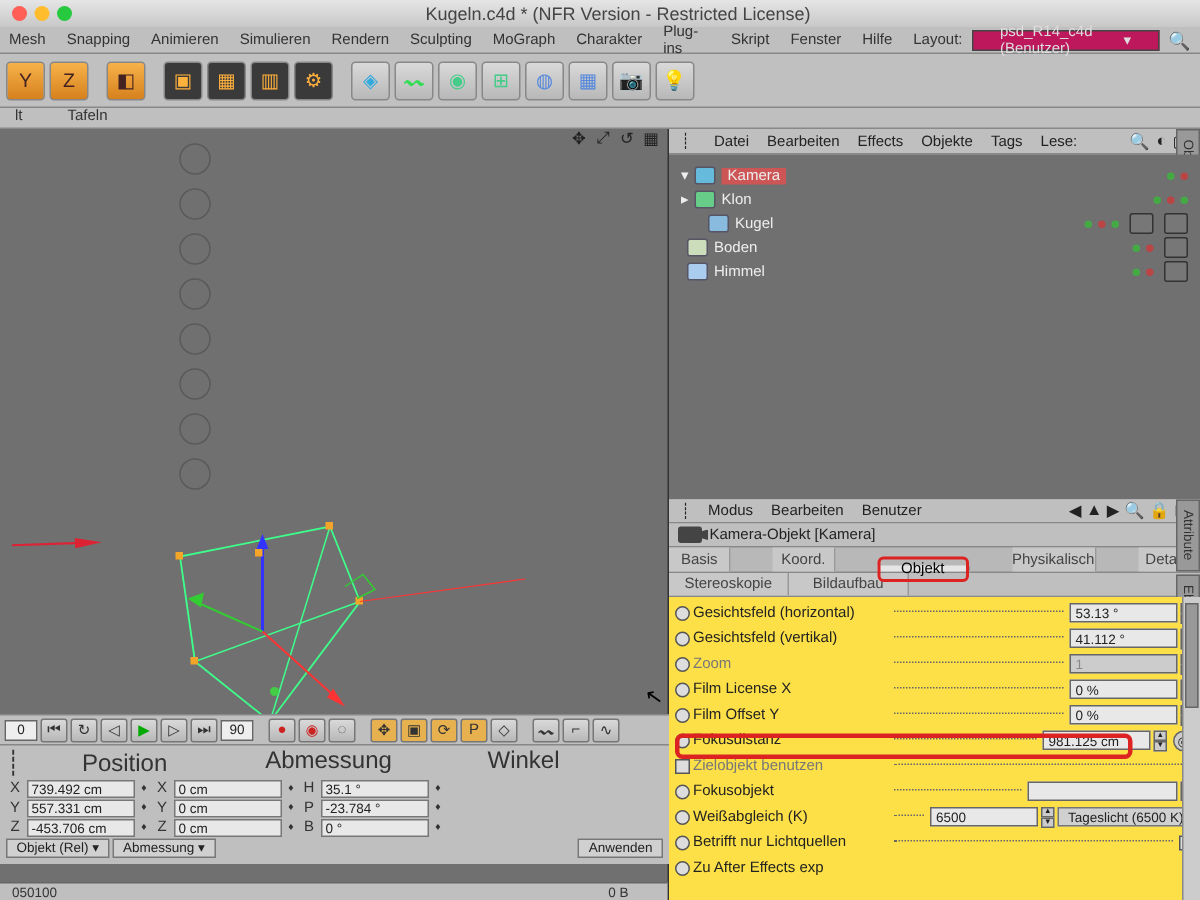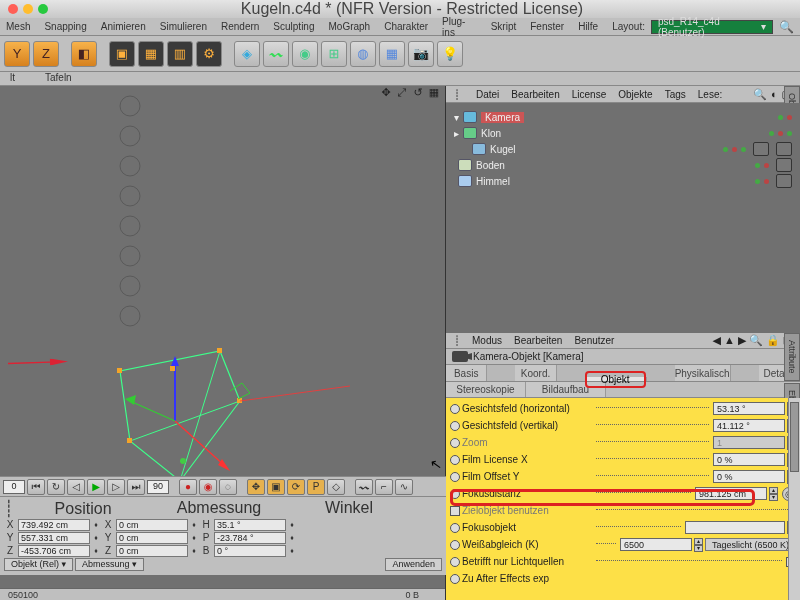--- a/index.html
+++ b/index.html
@@ -1,22 +1,22 @@
 <!DOCTYPE html>
 <html><head>
 <meta charset="utf-8">
 <style>
   * { box-sizing: border-box; margin: 0; padding: 0; font-family: Arial, Helvetica, sans-serif; }
   body { background:#888; width:800px; height:600px; overflow:hidden; font-size:10px; color:#222; }
-  .titlebar { height:18px; background:linear-gradient(#e5e5e5,#c8c8c8); display:flex; align-items:center; padding:0 8px; color:#444; font-size:16px;}
+  .titlebar { height:18px; background:linear-gradient(#e5e5e5,#c8c8c8); display:flex; align-items:center; padding:0 8px; color:#444; font-size:12px;}
   .winbtn { width:10px; height:10px; border-radius:50%; margin-right:5px; }
   .red{background:#ff5f56;} .yel{background:#ffbd2e;} .grn{background:#27c93f;}
   .menubar { height:18px; background:#bfbfbf; display:flex; align-items:center; padding:0 6px; gap:14px; font-size:10px; color:#333; border-bottom:1px solid #888;}
   .menubar .right { margin-left:auto; display:flex; align-items:center; gap:6px;}
-  .dropdown { background:#15803d; color:#ddd; padding:1px 6px; border:1px solid #444; font-size:10px; height:14px; display:flex; align-items:center;}
+  .dropdown { background:#be185d; color:#ddd; padding:1px 18px; border:1px solid #444; font-size:10px; height:14px; display:flex; align-items:center;}
   .toolbar { height:36px; background:#c0c0c0; display:flex; align-items:center; gap:3px; padding:2px 4px; border-bottom:1px solid #888;}
   .tbtn { width:26px; height:26px; background:linear-gradient(#d9d9d9,#b8b8b8); border:1px solid #888; border-radius:3px; display:flex; align-items:center; justify-content:center; font-size:13px;}
   .tbtn.gold { background:linear-gradient(#f7b24a,#d6811e); color:#422;}
   .tbtn.film { background:#3a3a3a; color:#ffb13d;}
   .tdiv { width:6px; }
   .sublabel { height:14px; background:#bfbfbf; font-size:10px; padding-left:10px; color:#333; display:flex; gap:30px; border-bottom:1px solid #888;}
   .main { display:flex; height:calc(100% - 18px - 18px - 36px - 14px); }
   .viewport { flex:1; background:#707070; position:relative; border-right:1px solid #333; }
   .ruler-h { position:absolute; left:0; right:0; bottom:0; height:12px; background:#bfbfbf; display:flex; align-items:center; justify-content:space-between; padding:0 8px; font-size:9px; color:#333; border-top:1px solid #666;}
   .viewtools { position:absolute; top:0; right:4px; display:flex; gap:2px; }
@@ -197,21 +197,21 @@
     <div class="sidetabs" style="top:0;">
       <div class="stab">Objekte</div>
       <div class="stab">Content Browser</div>
       <div class="stab">Struktur</div>
     </div>
 
     <div class="panel-hd">
       <span style="width:10px;">┊</span>
       <span>Datei</span>
       <span>Bearbeiten</span>
-      <span>License</span>
+      <span>Effects</span>
       <span>Objekte</span>
       <span>Tags</span>
       <span>Lese:</span>
       <div class="icons">
         <span>🔍</span>
         <span>◐</span>
         <span>▢</span>
       </div>
     </div>
 

